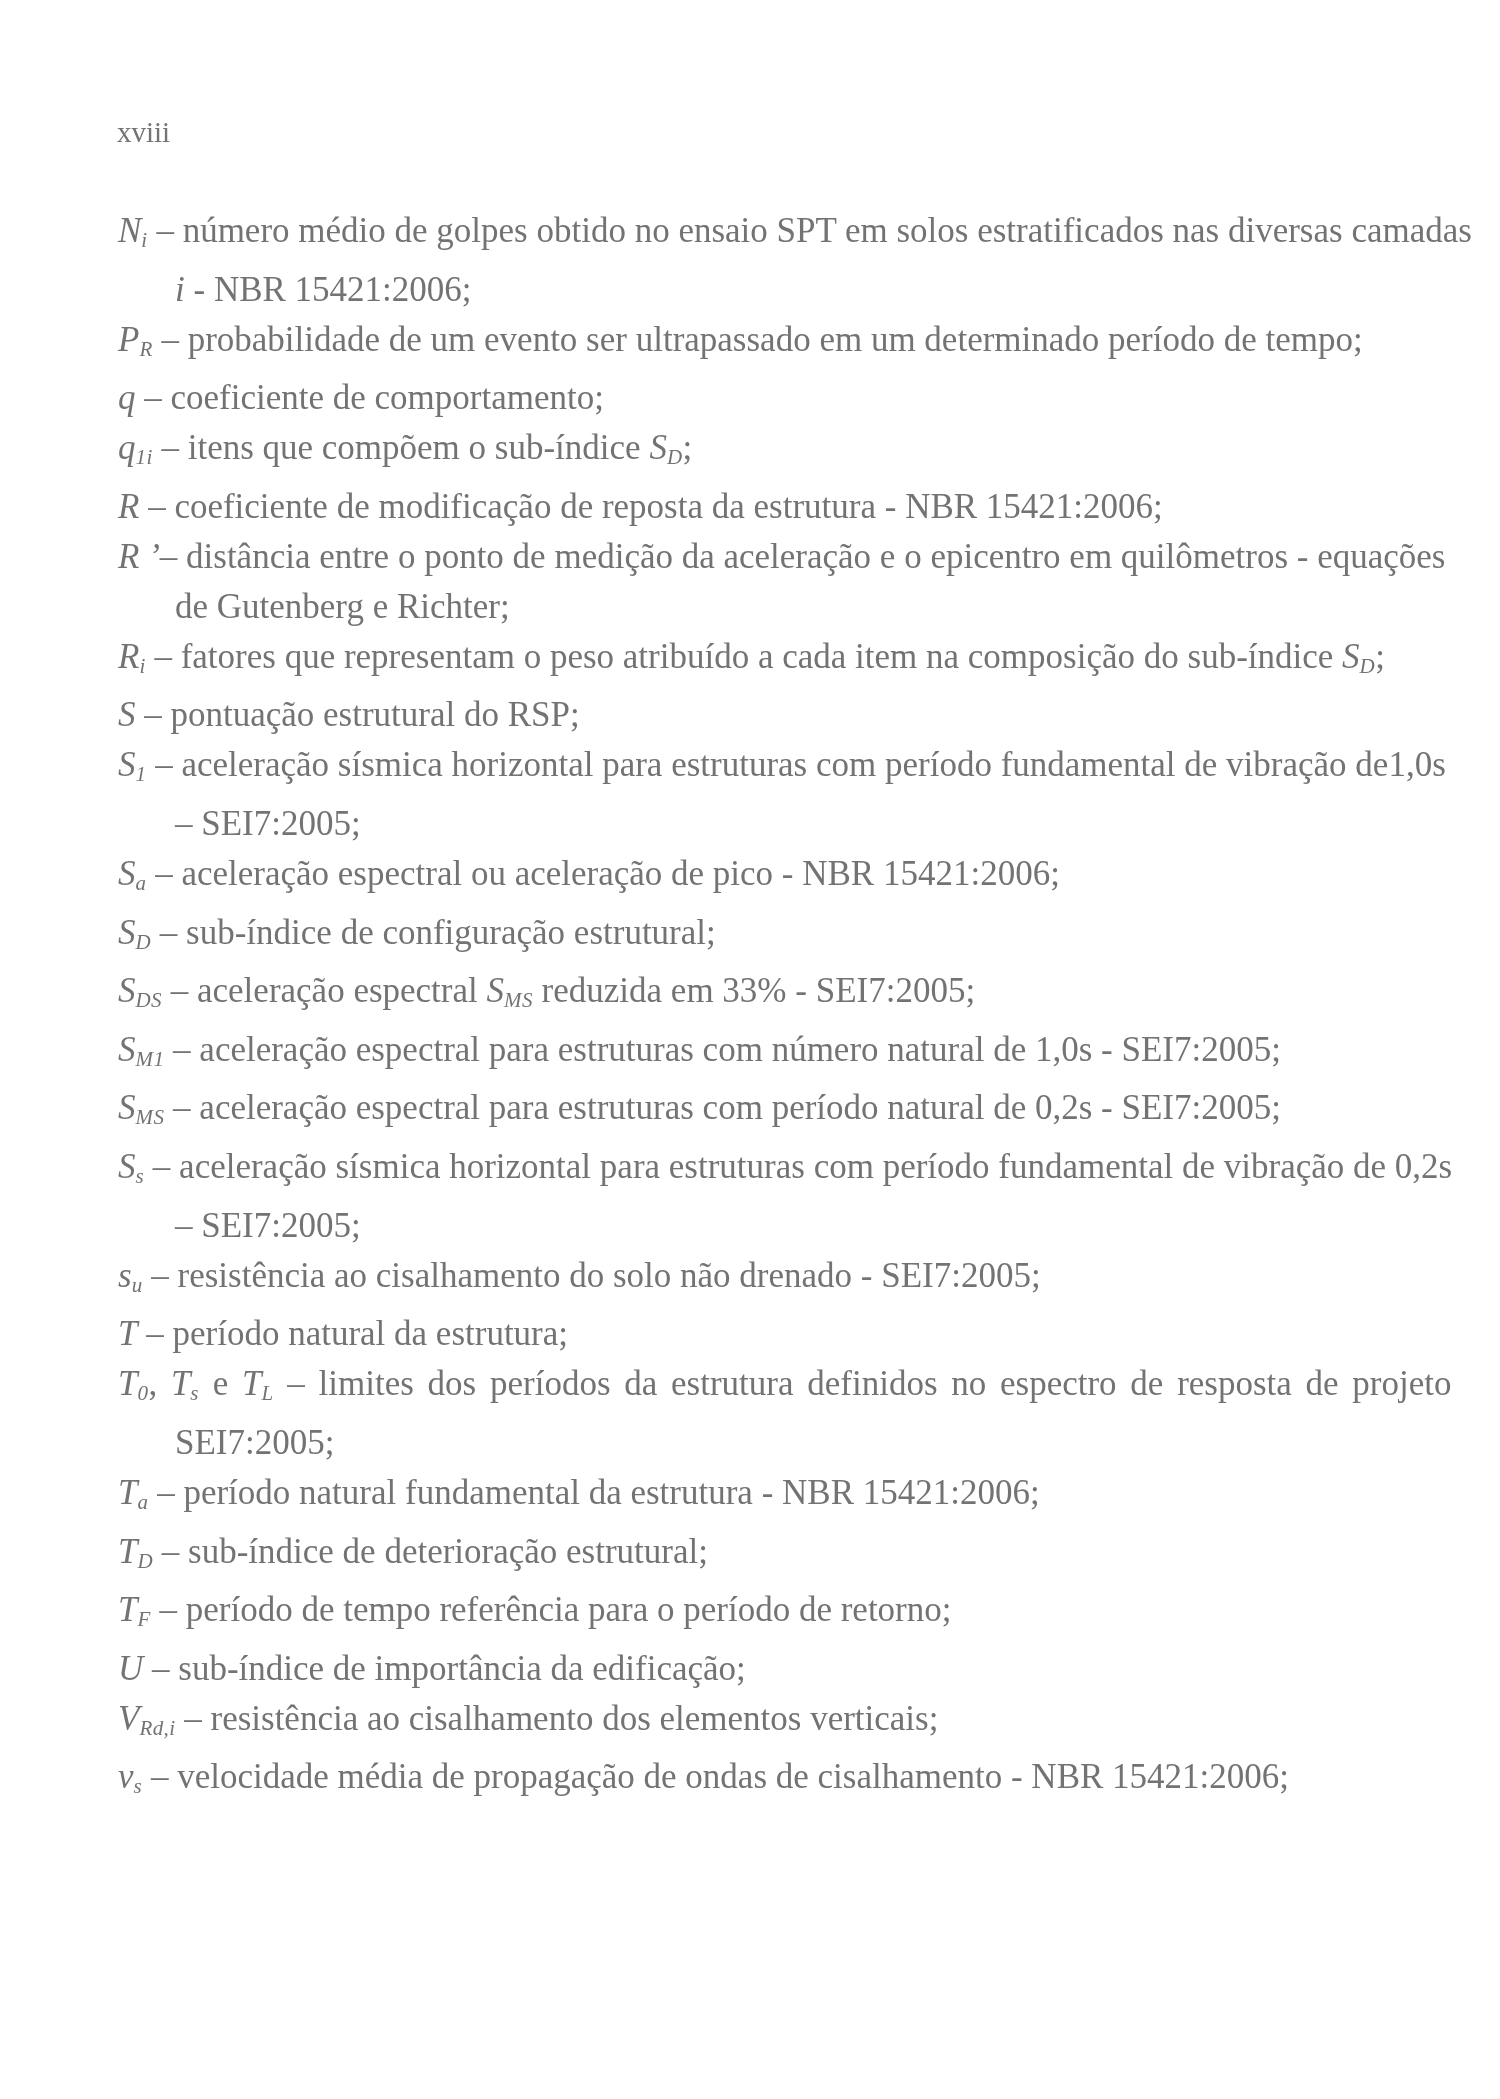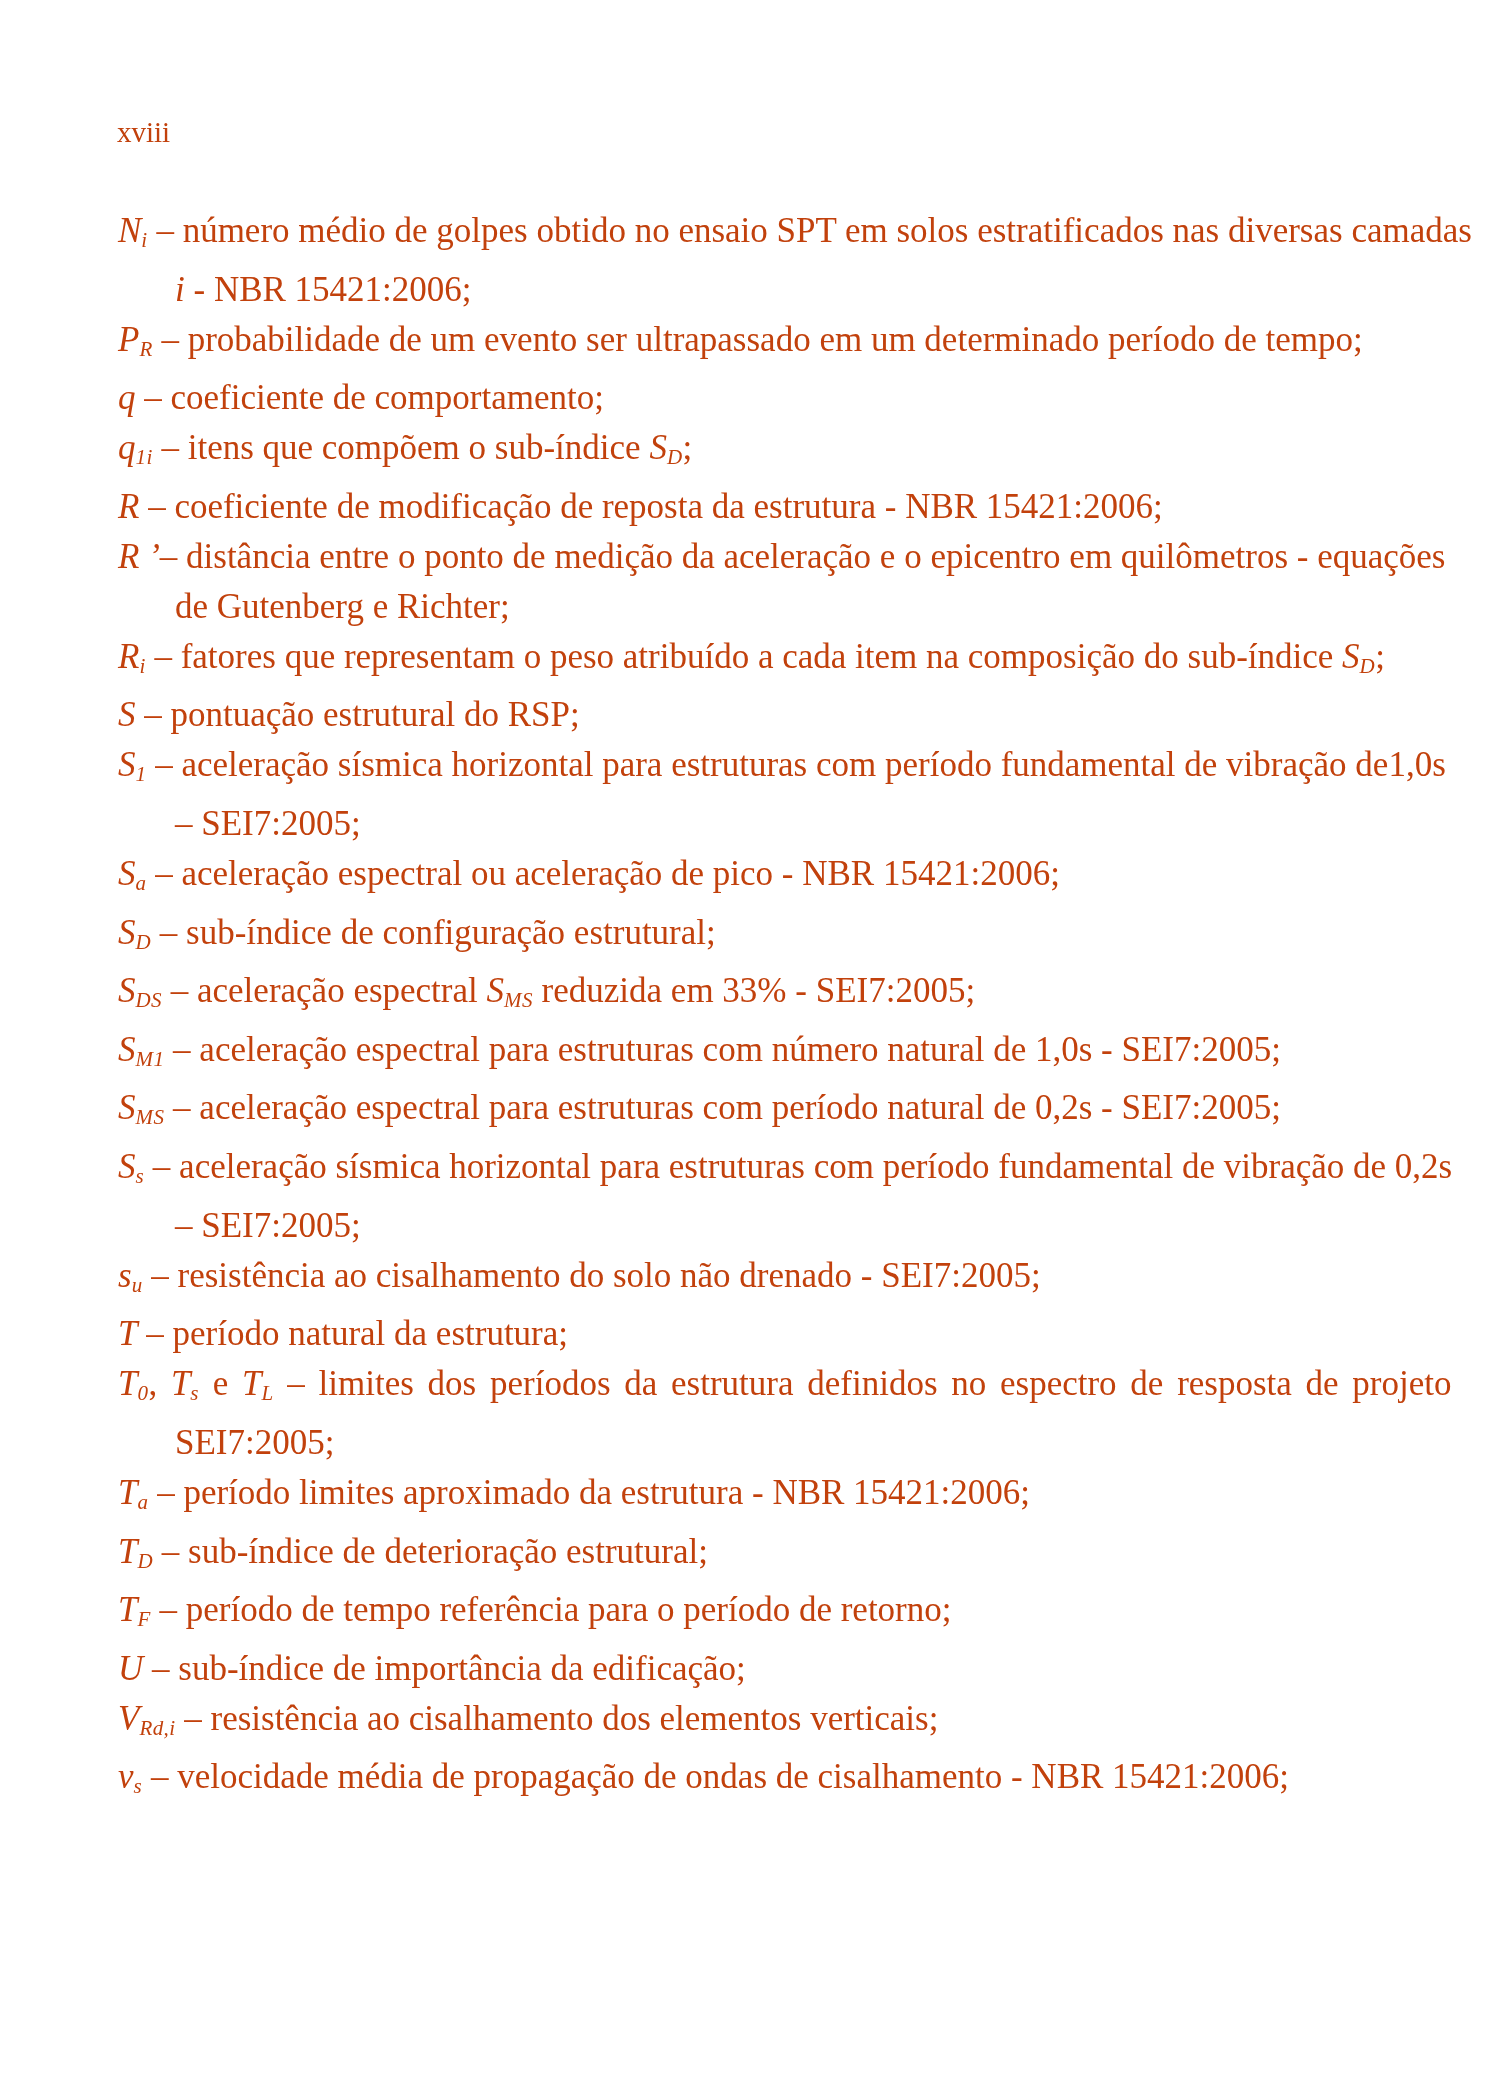--- a/index.html
+++ b/index.html
@@ -1,21 +1,21 @@
 <!DOCTYPE html>
 <html><head>
 <meta charset="utf-8">
 <style>
   html,body{margin:0;padding:0;background:#e8e8e8;}
   .page{
     position:relative;
     width:1500px;height:2099px;
     background:#ffffff;
     font-family:"Liberation Serif","DejaVu Serif",serif;
-    color:#c2410c;
+    color:#737373;
     overflow:hidden;
   }
   .pagenum{
     position:absolute;
     left:117px;top:116px;
     font-size:29px;
     line-height:33px;
   }
   .content{
     position:absolute;
@@ -57,20 +57,20 @@
       <p class="entry"><span class="seg-i">S</span><span class="seg-s">1</span><span class="seg-r"> – aceleração sísmica horizontal para estruturas com período fundamental de vibração de1,0s</span><br><span class="seg-r">– SEI7:2005;</span></p>
       <p class="entry"><span class="seg-i">S</span><span class="seg-s">a</span><span class="seg-r"> – aceleração espectral ou aceleração de pico - NBR 15421:2006;</span></p>
       <p class="entry"><span class="seg-i">S</span><span class="seg-s">D</span><span class="seg-r"> – sub-índice de configuração estrutural;</span></p>
       <p class="entry"><span class="seg-i">S</span><span class="seg-s">DS</span><span class="seg-r"> – aceleração espectral </span><span class="seg-i">S</span><span class="seg-s">MS</span><span class="seg-r"> reduzida em 33% - SEI7:2005;</span></p>
       <p class="entry"><span class="seg-i">S</span><span class="seg-s">M1</span><span class="seg-r"> – aceleração espectral para estruturas com número natural de 1,0s - SEI7:2005;</span></p>
       <p class="entry"><span class="seg-i">S</span><span class="seg-s">MS</span><span class="seg-r"> – aceleração espectral para estruturas com período natural de 0,2s - SEI7:2005;</span></p>
       <p class="entry"><span class="seg-i">S</span><span class="seg-s">s</span><span class="seg-r"> – aceleração sísmica horizontal para estruturas com período fundamental de vibração de 0,2s</span><br><span class="seg-r">– SEI7:2005;</span></p>
       <p class="entry"><span class="seg-i">s</span><span class="seg-s">u</span><span class="seg-r"> – resistência ao cisalhamento do solo não drenado - SEI7:2005;</span></p>
       <p class="entry"><span class="seg-i">T</span><span class="seg-r"> – período natural da estrutura;</span></p>
       <p class="entry wide"><span class="seg-i">T</span><span class="seg-s">0</span><span class="seg-r">, </span><span class="seg-i">T</span><span class="seg-s">s</span><span class="seg-r"> e </span><span class="seg-i">T</span><span class="seg-s">L</span><span class="seg-r"> – limites dos períodos da estrutura definidos no espectro de resposta de projeto</span><br><span class="seg-r">SEI7:2005;</span></p>
-      <p class="entry"><span class="seg-i">T</span><span class="seg-s">a</span><span class="seg-r"> – período limites aproximado da estrutura - NBR 15421:2006;</span></p>
+      <p class="entry"><span class="seg-i">T</span><span class="seg-s">a</span><span class="seg-r"> – período natural fundamental da estrutura - NBR 15421:2006;</span></p>
       <p class="entry"><span class="seg-i">T</span><span class="seg-s">D</span><span class="seg-r"> – sub-índice de deterioração estrutural;</span></p>
       <p class="entry"><span class="seg-i">T</span><span class="seg-s">F</span><span class="seg-r"> – período de tempo referência para o período de retorno;</span></p>
       <p class="entry"><span class="seg-i">U</span><span class="seg-r"> – sub-índice de importância da edificação;</span></p>
       <p class="entry"><span class="seg-i">V</span><span class="seg-s">Rd,i</span><span class="seg-r"> – resistência ao cisalhamento dos elementos verticais;</span></p>
       <p class="entry"><span class="seg-i">v</span><span class="seg-s">s</span><span class="seg-r"> – velocidade média de propagação de ondas de cisalhamento - NBR 15421:2006;</span></p>
     </div>
 </div>
 
 </body></html>

